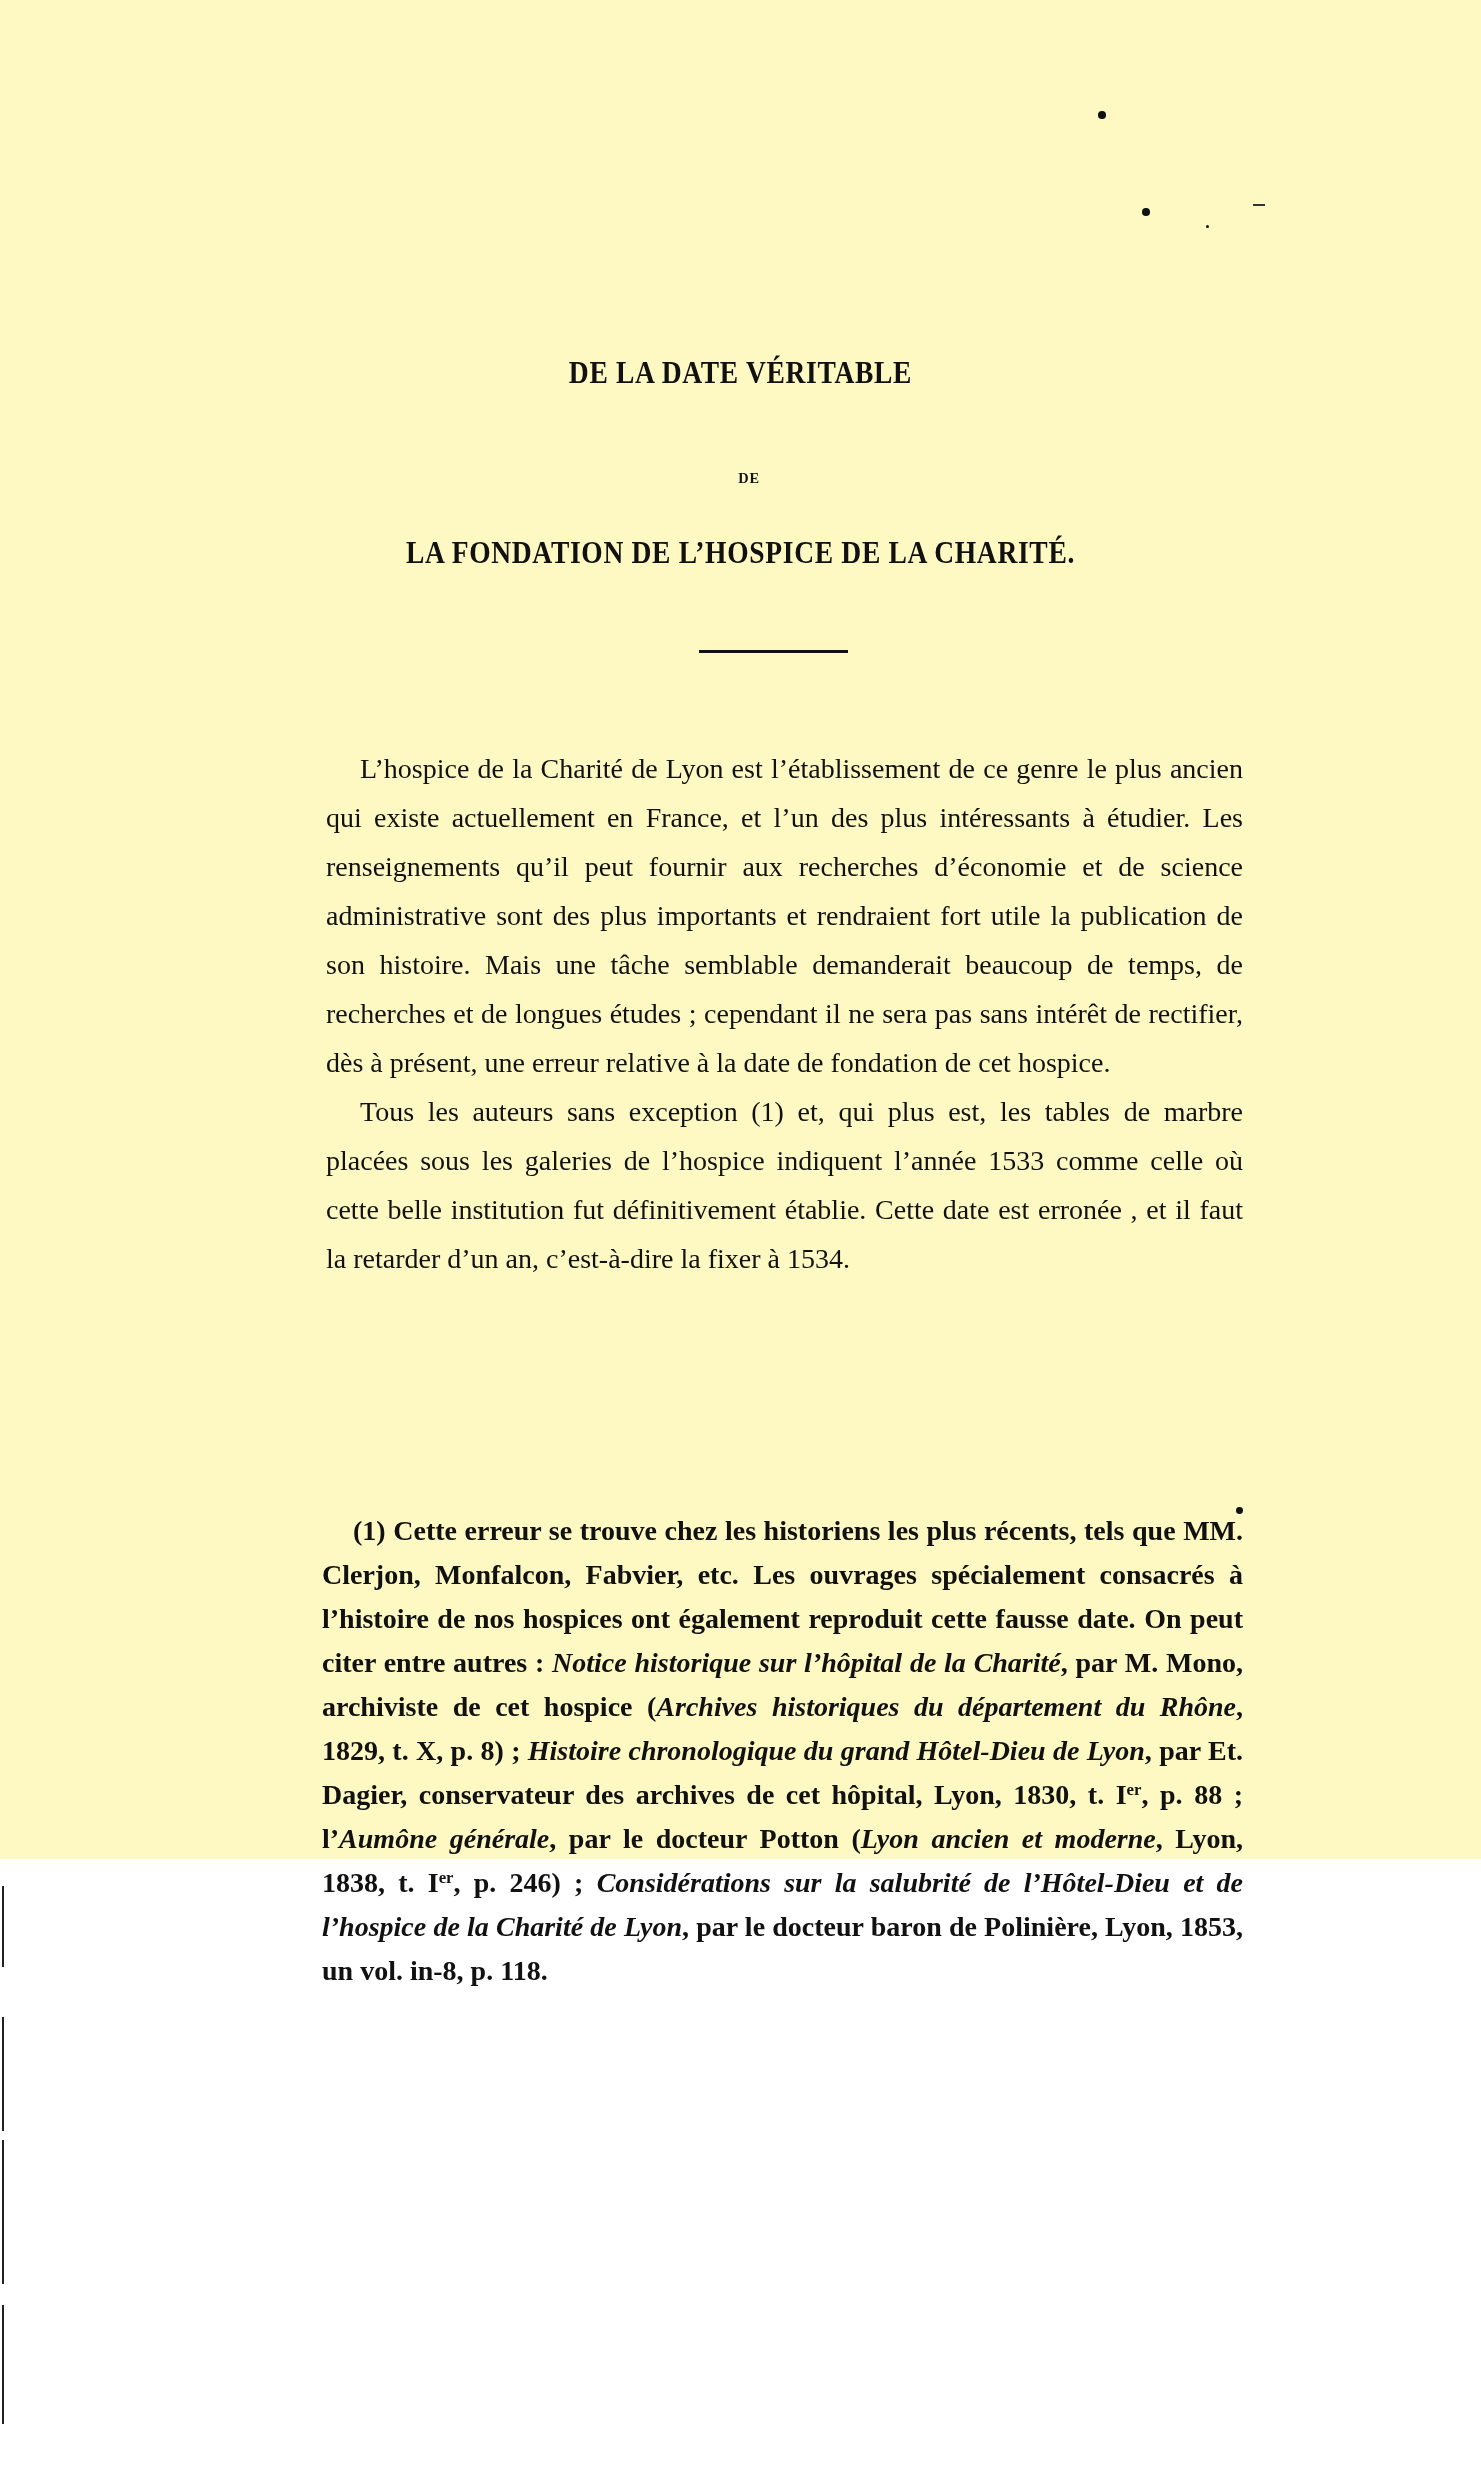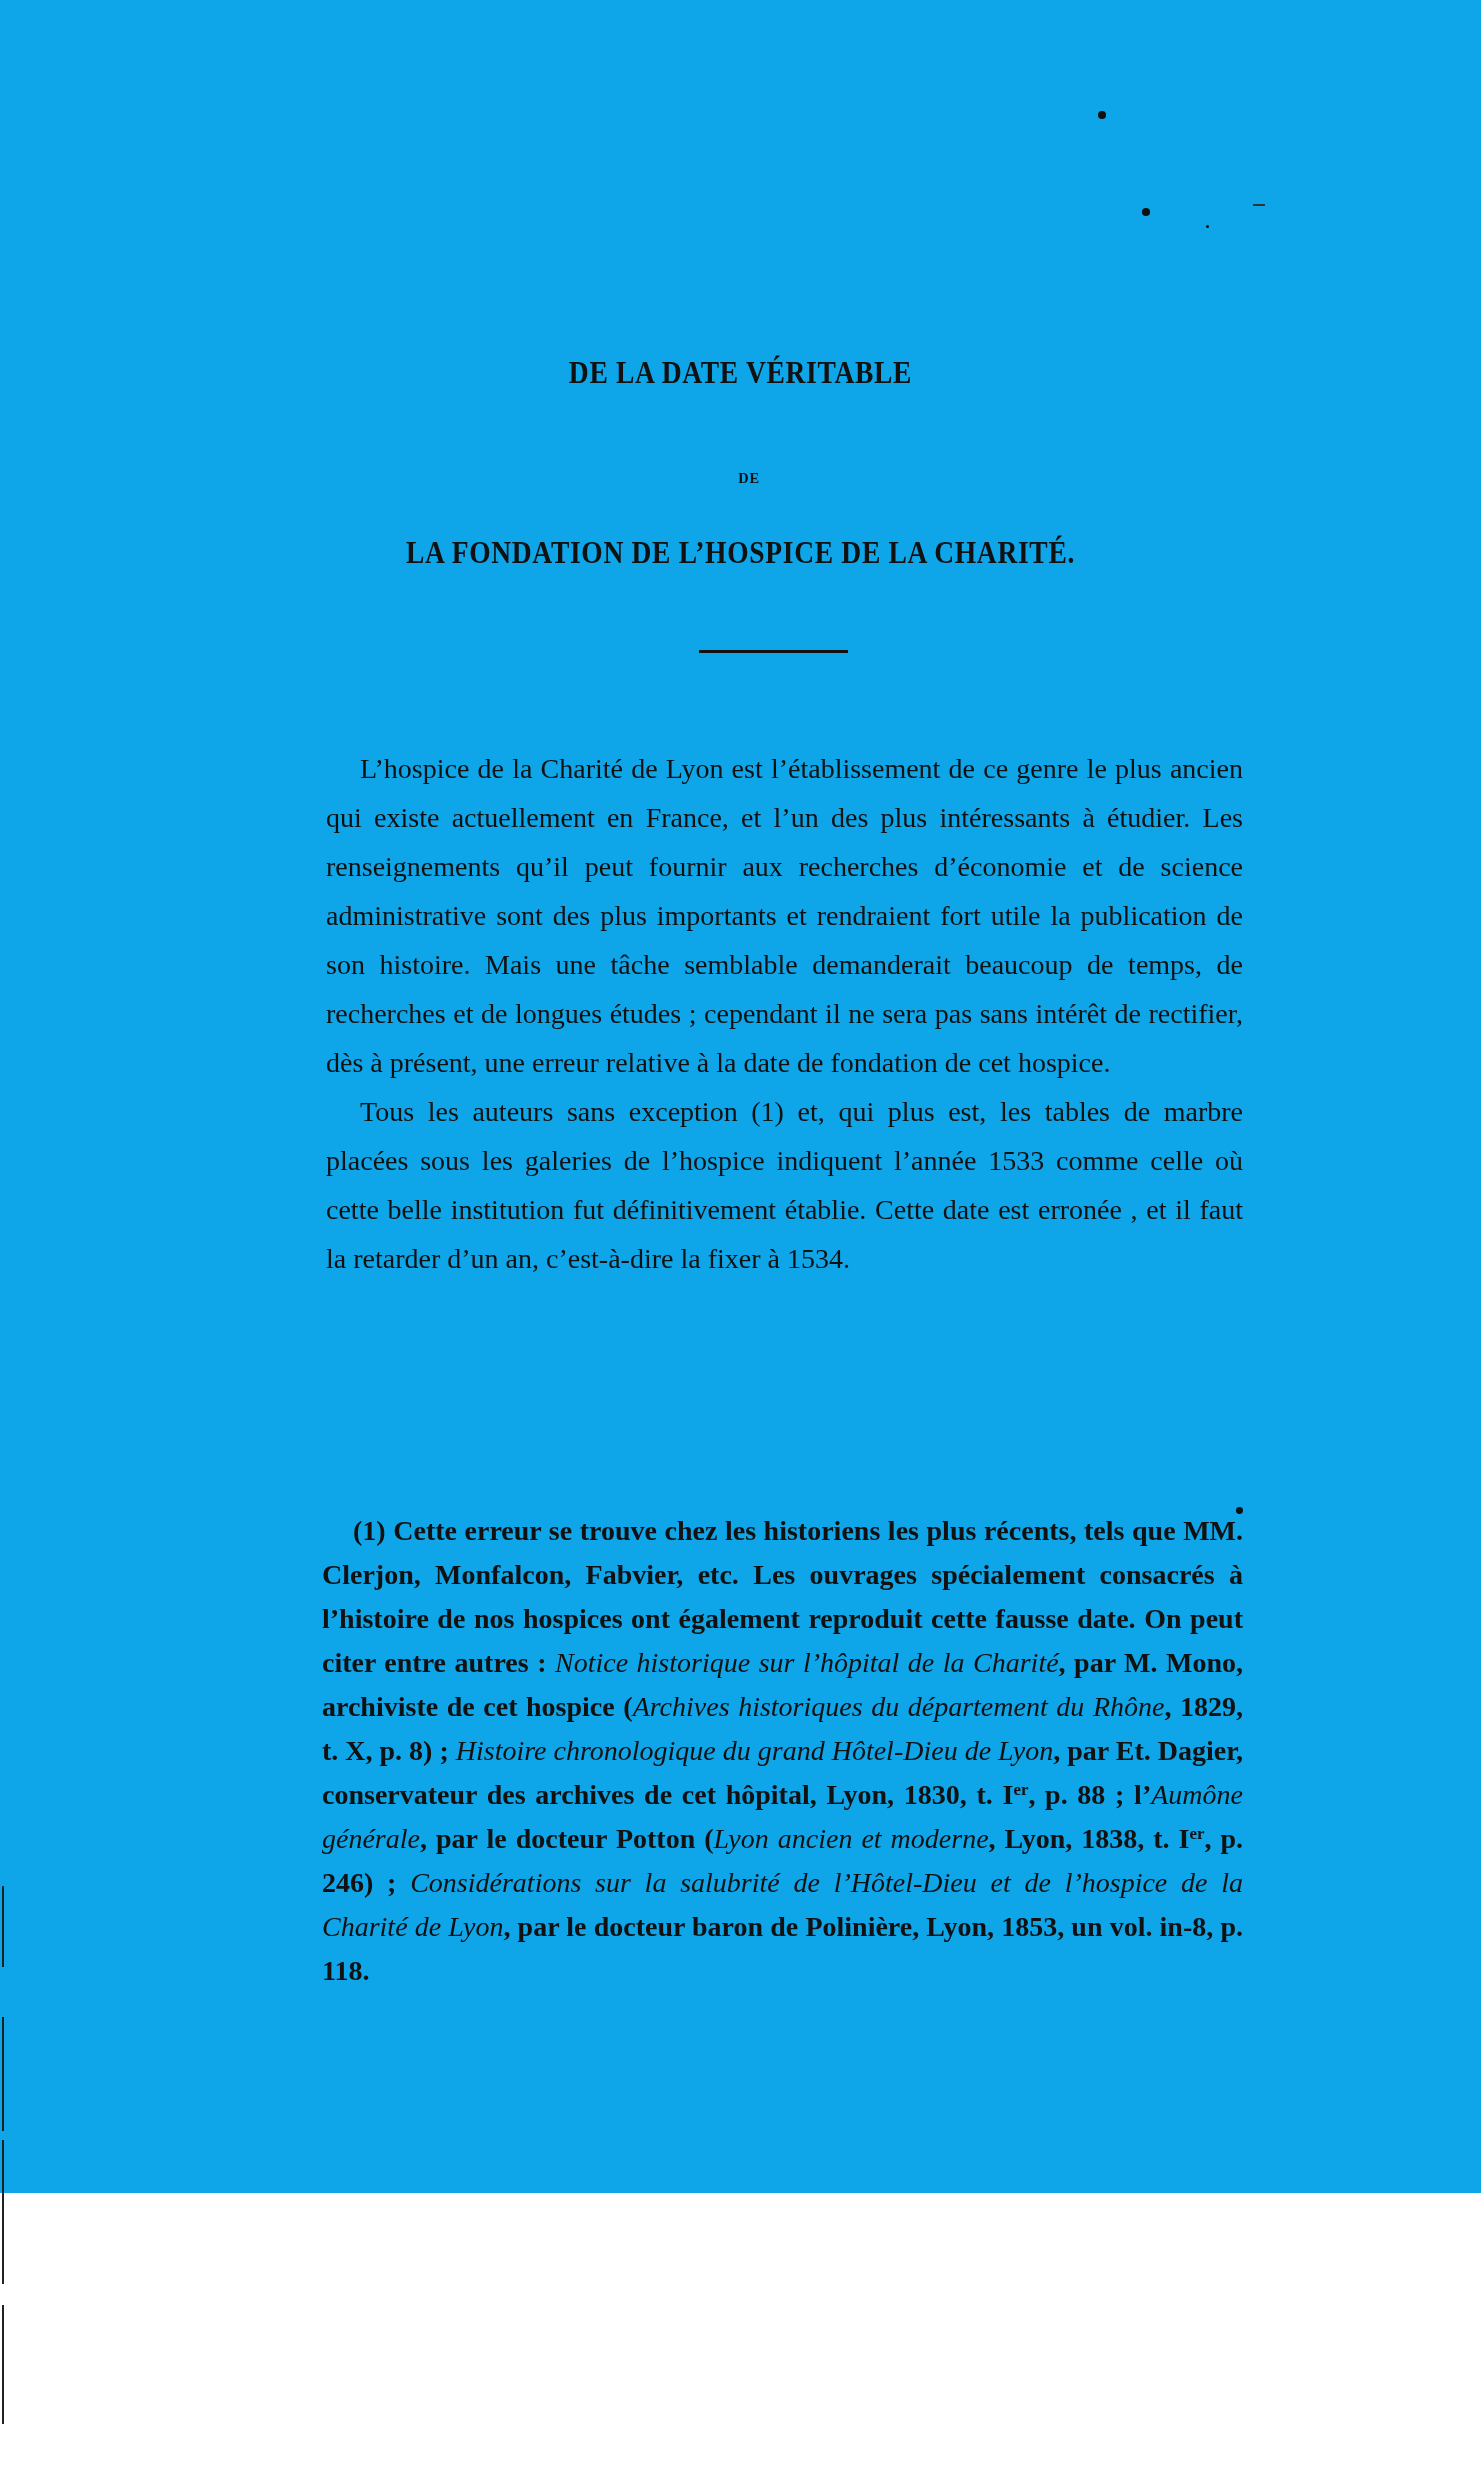--- a/index.html
+++ b/index.html
@@ -1,35 +1,35 @@
 <!DOCTYPE html>
 <html style="font-size:13.6px"><head>
 <meta charset="utf-8">
 <style>
   html, body { margin: 0; padding: 0; background: #ffffff; }
   body { width: 1481px; height: 2475px; position: relative; overflow: hidden; color: #111; }
-  .page { position: absolute; left: 0; top: 0; width: 1481px; height: 2193px; background: #0ea5e9; }
+  .page { position: absolute; left: 0; top: 0; width: 1481px; height: 1859px; background: #fef9c3; }
   .title {
     position: absolute; left: 0; width: 1481px; text-align: center;
     font-family: "Liberation Serif", "DejaVu Serif", serif; font-weight: bold;
     letter-spacing: 0.8px; color: #111; white-space: nowrap;
   }
   .t1 { top: 354px; font-size: 32px; transform: scaleX(0.86); }
   .t2 { top: 470px; font-size: 14.4px; left: 8.5px; }
   .t3 { top: 534px; font-size: 32px; transform: scaleX(0.86); }
   .rule { position: absolute; left: 699px; top: 650px; width: 149px; height: 2.5px; background: #111; }
   .body {
     position: absolute; left: 326px; width: 917px;
     font-family: "Liberation Serif", "DejaVu Serif", serif; color: #111;
   }
   .main { top: 744px; font-size: 28px; line-height: 49px; }
   .main p { margin: 0; text-align: justify; text-indent: 34px; }
   .fn { top: 1509px; left: 322px; width: 921px; font-size: 28px; line-height: 44px; font-weight: bold; }
   .fn p { margin: 0; text-align: justify; text-indent: 31px; }
-  .fn i { font-weight: normal; margin-top: 20px; }
+  .fn i { font-weight: bold; margin-top: 20px; }
   sup { font-size: 0.6em; vertical-align: 0.55em; line-height: 0; }
   .speck { position: absolute; background: #111; border-radius: 50%; }
   .edge { position: absolute; left: 1.7px; width: 2.5px; background: #222; }
   .dash { position: absolute; height: 1.7px; background: #333; }
 </style>
 </head>
 <body>
 
 <div class="page">
 

